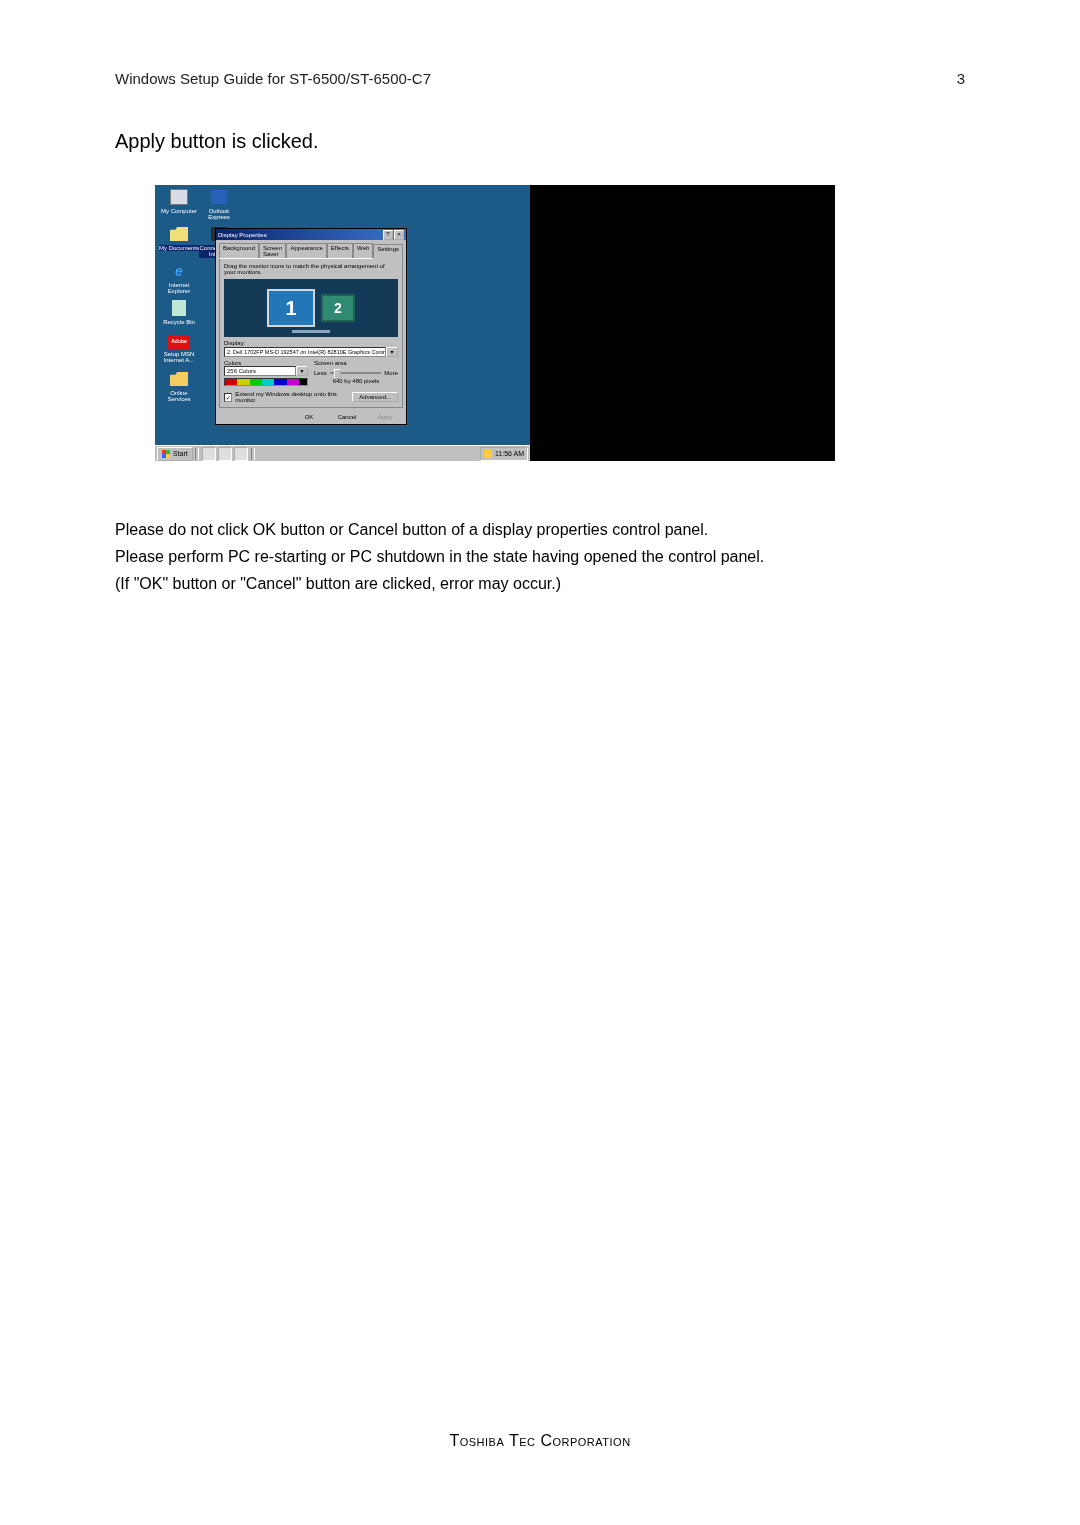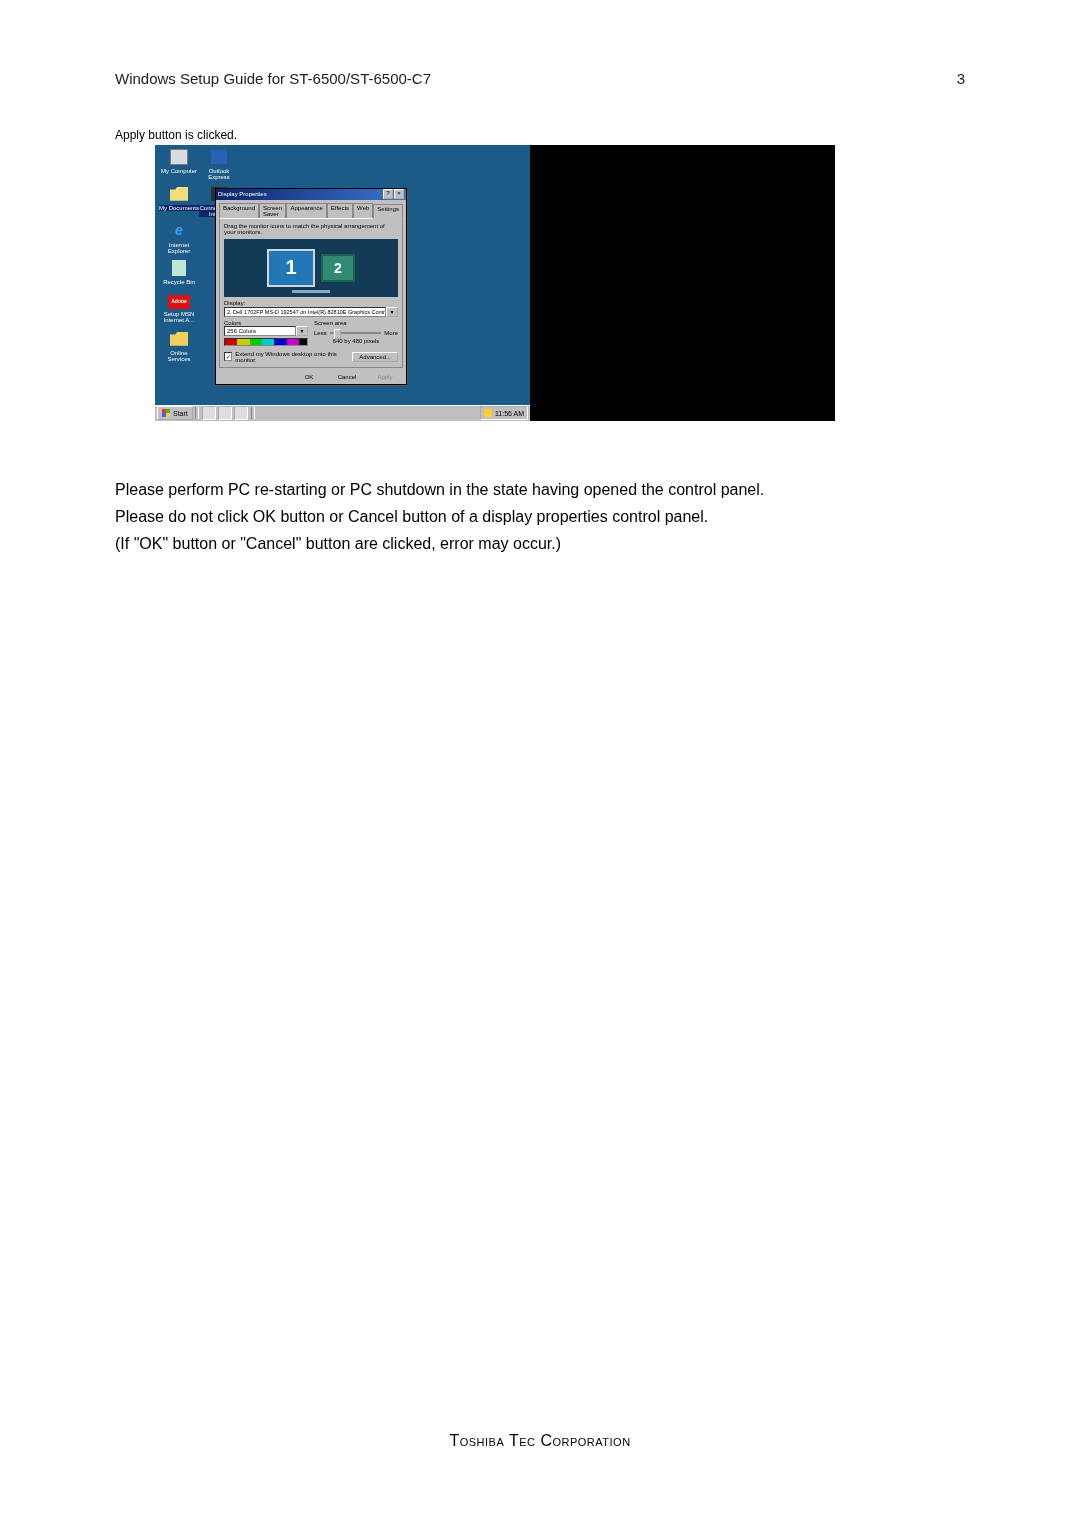--- a/index.html
+++ b/index.html
@@ -17,23 +17,23 @@
   }
   .header-row {
     display: flex;
     justify-content: space-between;
     font-size: 15px;
     color: #222;
     margin-bottom: 40px;
     align-items: flex-end;
   }
   .body-text {
-    font-size: 12px;
+    font-size: 20px;
     color: #000;
-    margin: 0 0 1px 0;
+    margin: 0 0 30px 0;
     line-height: 1.4;
   }
   .body-block {
     font-size: 16px;
     color: #000;
     line-height: 1.7;
     margin-top: 55px;
   }
   .footer {
     position: absolute;
@@ -424,19 +424,19 @@
             <span class="ico"></span>
             <span>11:56 AM</span>
           </div>
         </div>
         <div class="blackfill"></div>
       </div>
     </div>
   </div>
 
   <div class="body-block">
+    <div>Please do not click OK button or Cancel button of a display properties control panel.</div>
     <div>Please perform PC re-starting or PC shutdown in the state having opened the control panel.</div>
-    <div>Please do not click OK button or Cancel button of a display properties control panel.</div>
     <div>(If "OK" button or "Cancel" button are clicked, error may occur.)</div>
   </div>
 </div>
 
 <div class="footer">Toshiba Tec Corporation</div>
 
 </body></html>

